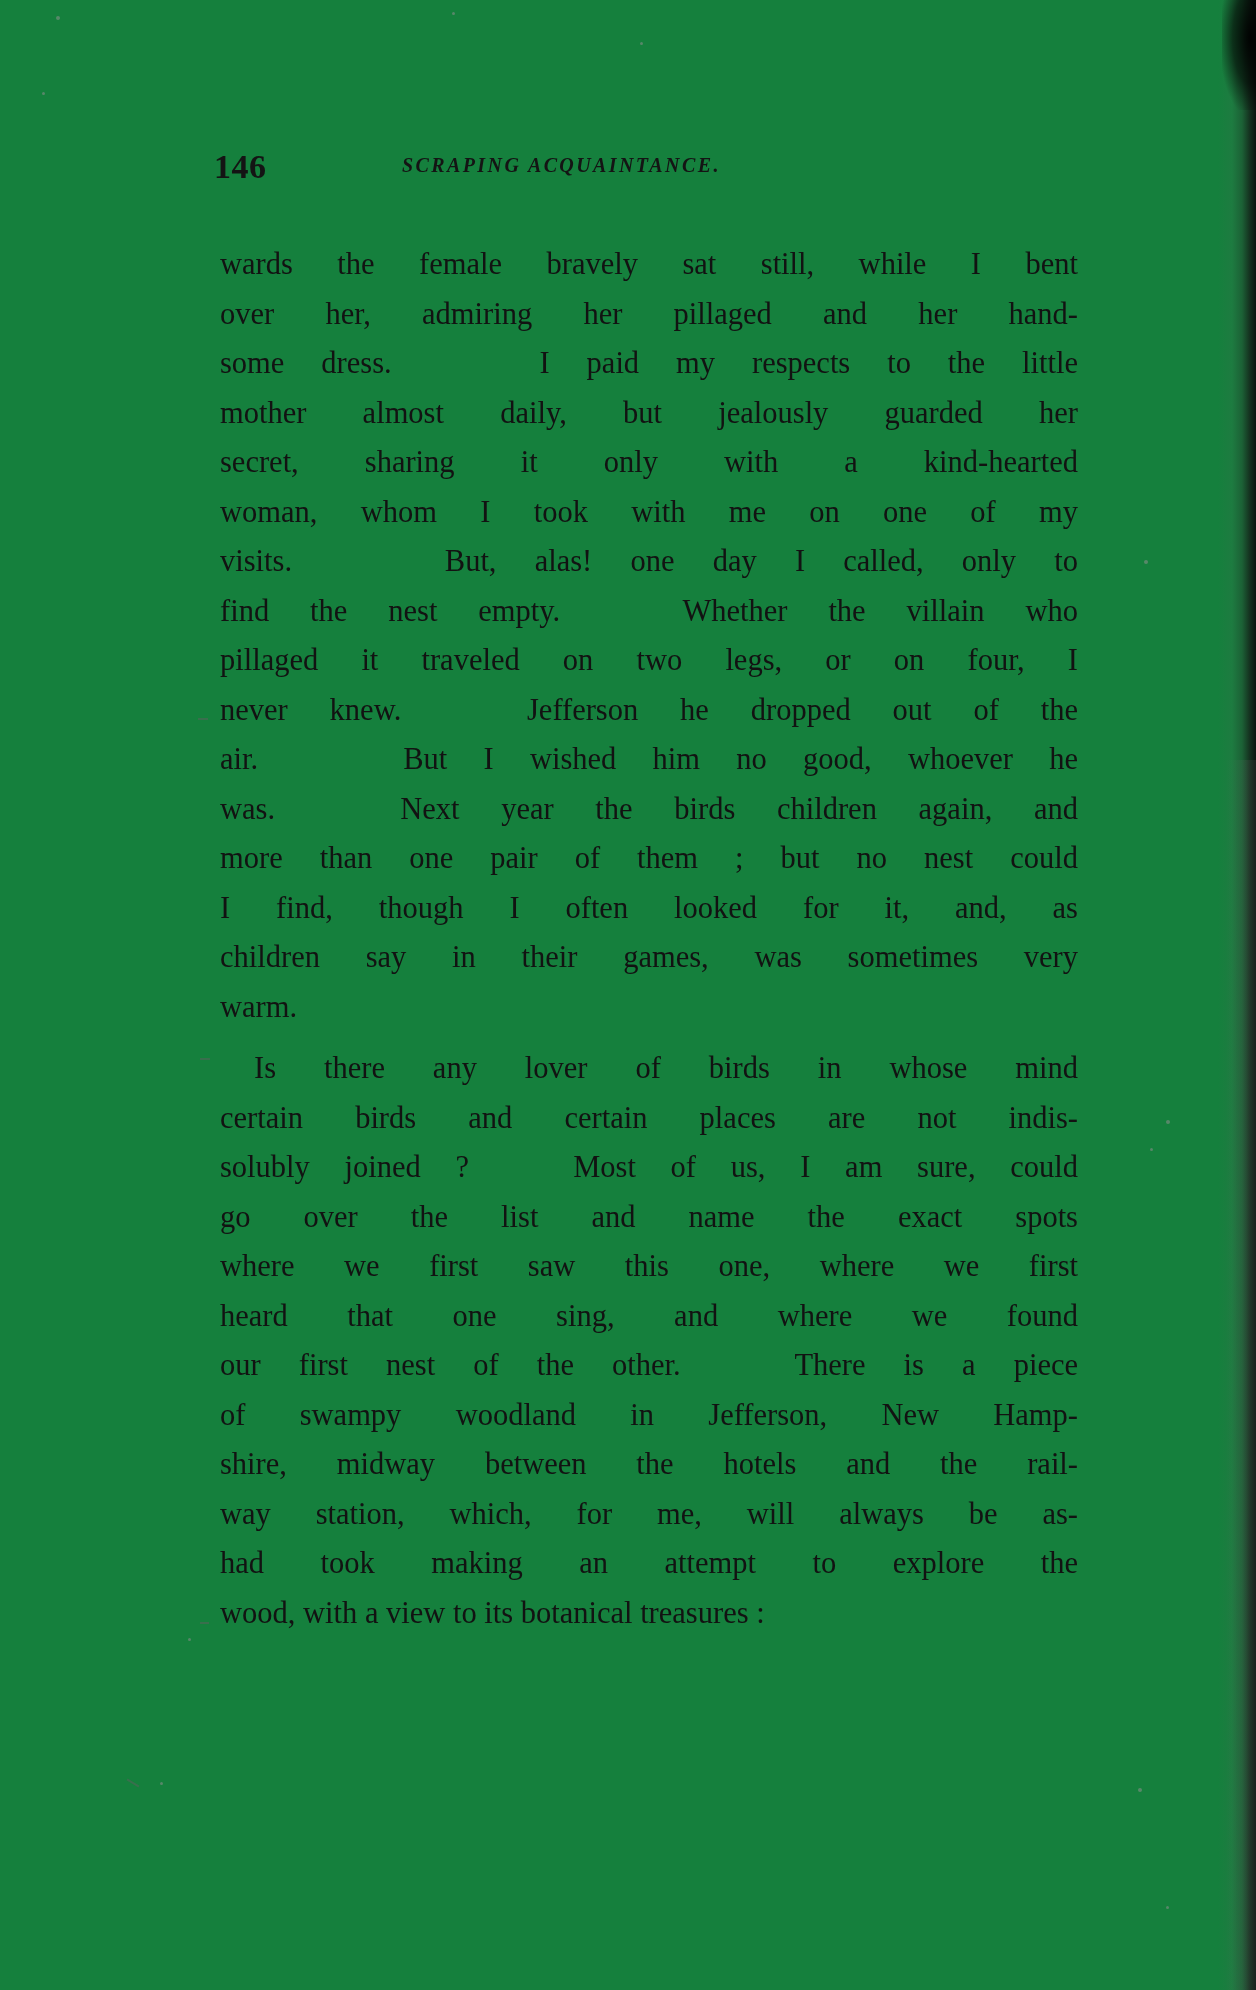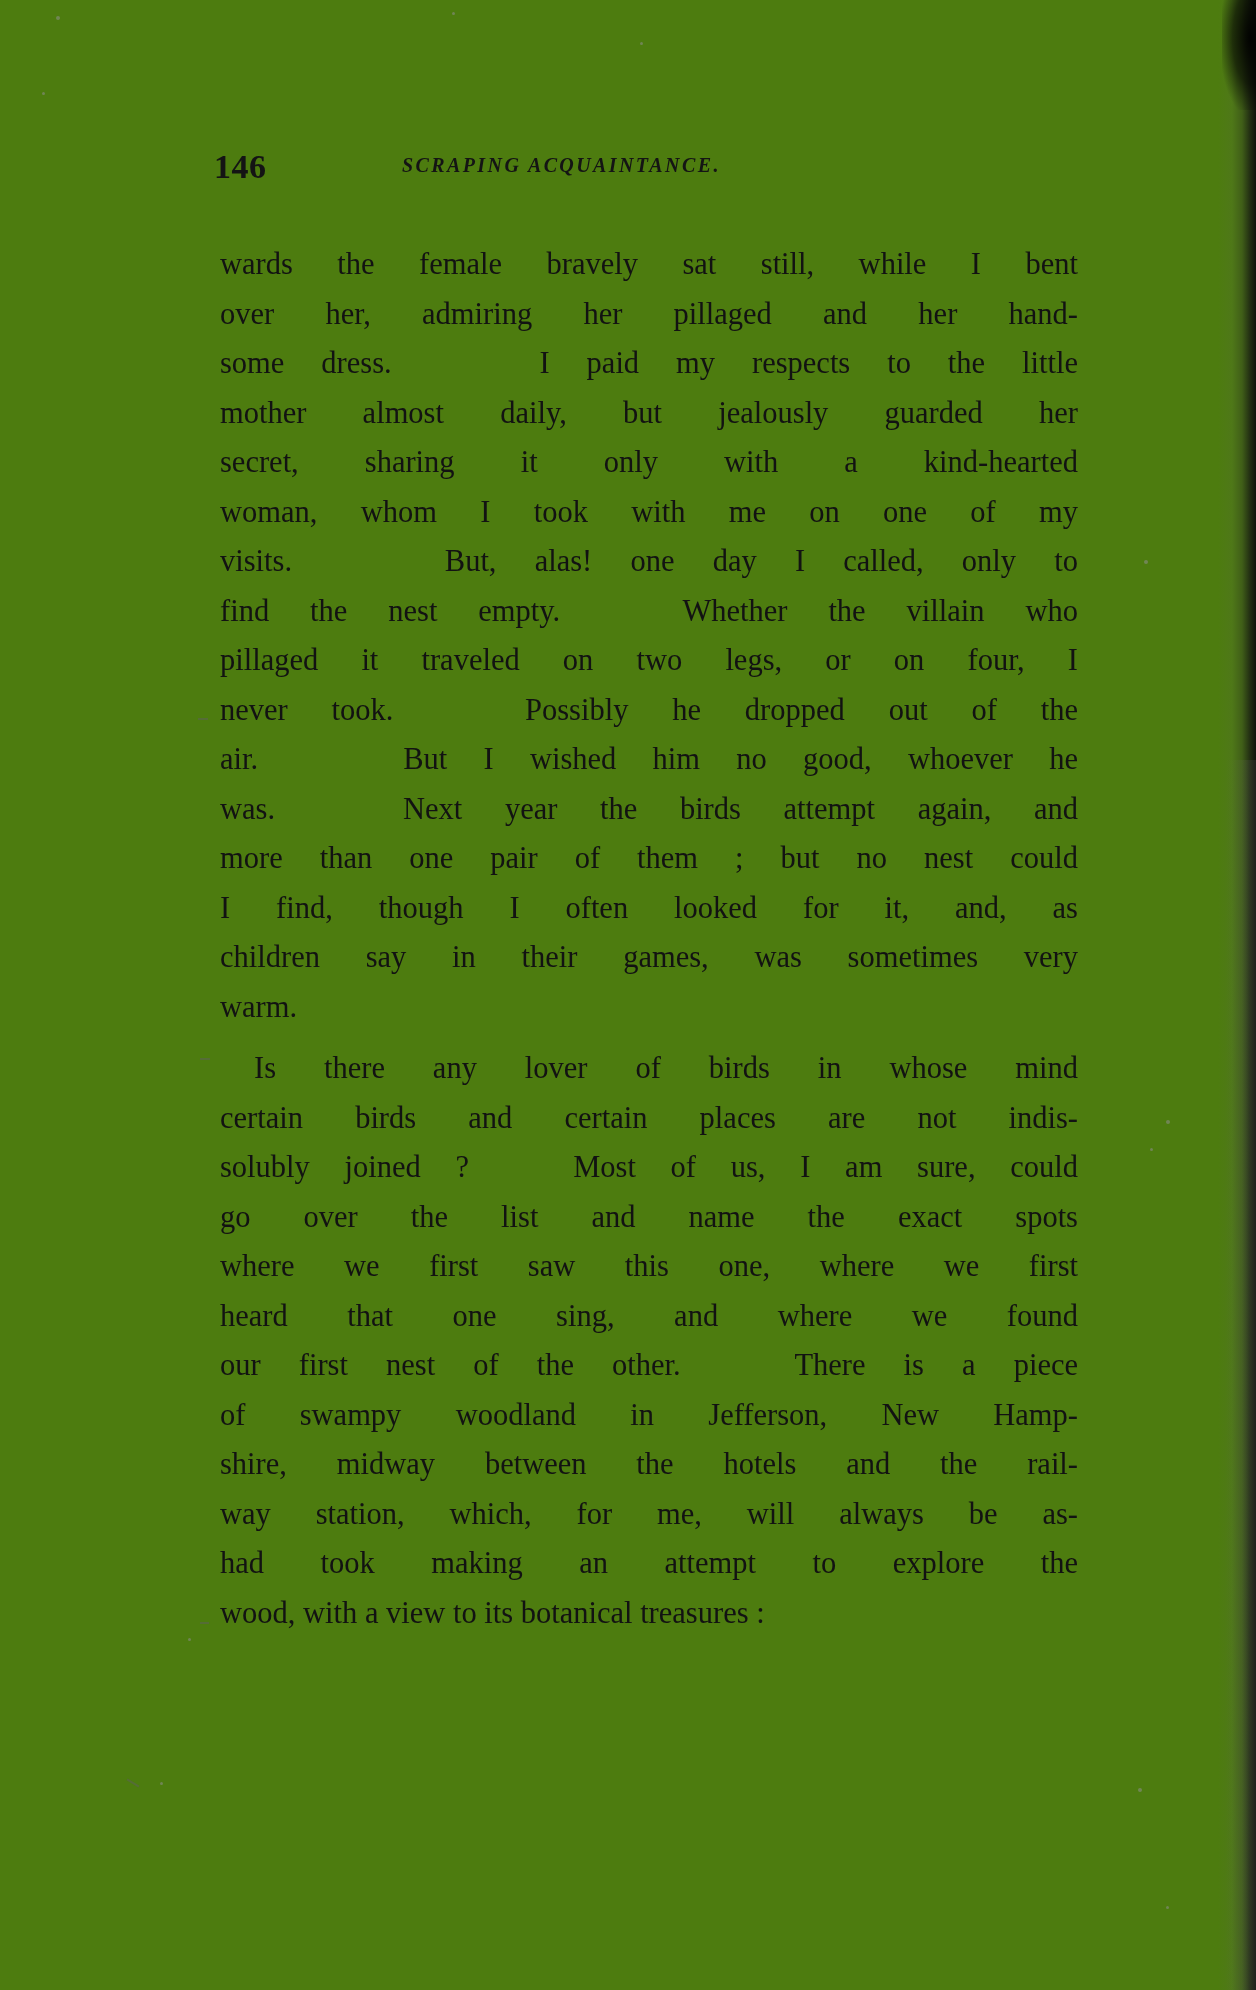--- a/index.html
+++ b/index.html
@@ -13,21 +13,21 @@
     position: relative;
     font-family: "Liberation Serif", serif;
     color: #1b1b1b;
     overflow: hidden;
   }
 
   
   .page {
     position: absolute;
     inset: 0;
-    background: #4d7c0f;
+    background: #15803d;
   }
 
   
   .speckle {
     position: absolute;
     border-radius: 50%;
     background: #8e8e8e;
     opacity: .55;
   }
 
@@ -163,23 +163,23 @@
     <p class="para">
       <span class="ln">wards the female bravely sat still, while I bent</span>
       <span class="ln">over her, admiring her pillaged and her hand-</span>
       <span class="ln">some dress.    I paid my respects to the little</span>
       <span class="ln">mother almost daily, but jealously guarded her</span>
       <span class="ln">secret, sharing it only with a kind-hearted</span>
       <span class="ln">woman, whom I took with me on one of my</span>
       <span class="ln">visits.    But, alas! one day I called, only to</span>
       <span class="ln">find the nest empty.   Whether the villain who</span>
       <span class="ln">pillaged it traveled on two legs, or on four, I</span>
-      <span class="ln">never took.   Possibly he dropped out of the</span>
+      <span class="ln">never knew.   Jefferson he dropped out of the</span>
       <span class="ln">air.    But I wished him no good, whoever he</span>
-      <span class="ln">was.   Next year the birds attempt again, and</span>
+      <span class="ln">was.   Next year the birds children again, and</span>
       <span class="ln">more than one pair of them ; but no nest could</span>
       <span class="ln">I find, though I often looked for it, and, as</span>
       <span class="ln">children say in their games, was sometimes very</span>
       <span class="ln last">warm.</span>
     </p>
 
     <p class="para">
       <span class="ln indent">Is there any lover of birds in whose mind</span>
       <span class="ln">certain birds and certain places are not indis-</span>
       <span class="ln">solubly joined ?   Most of us, I am sure, could</span>

